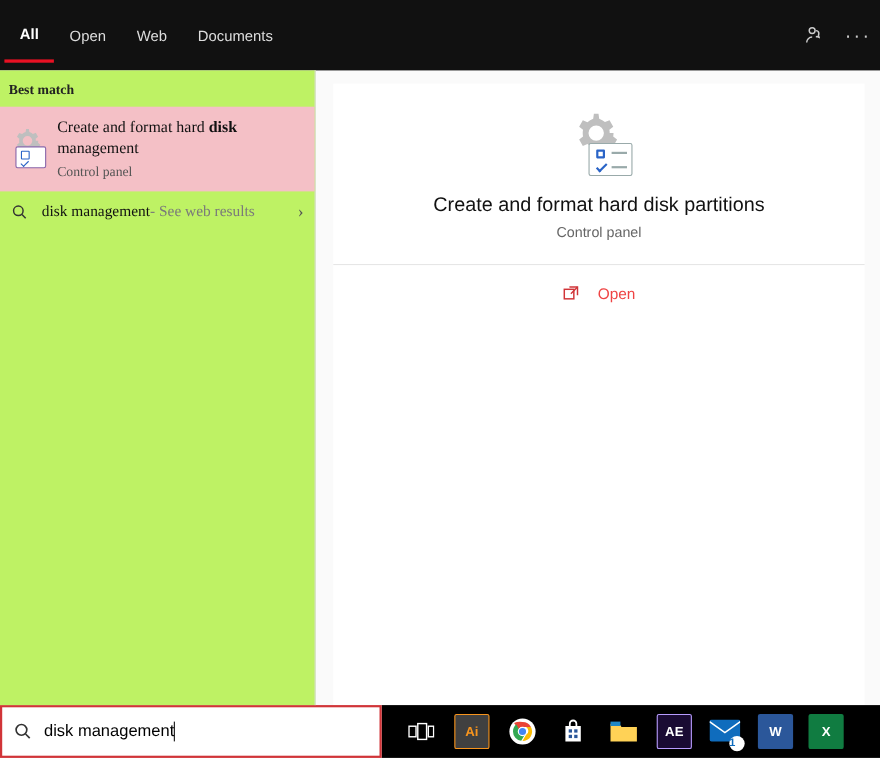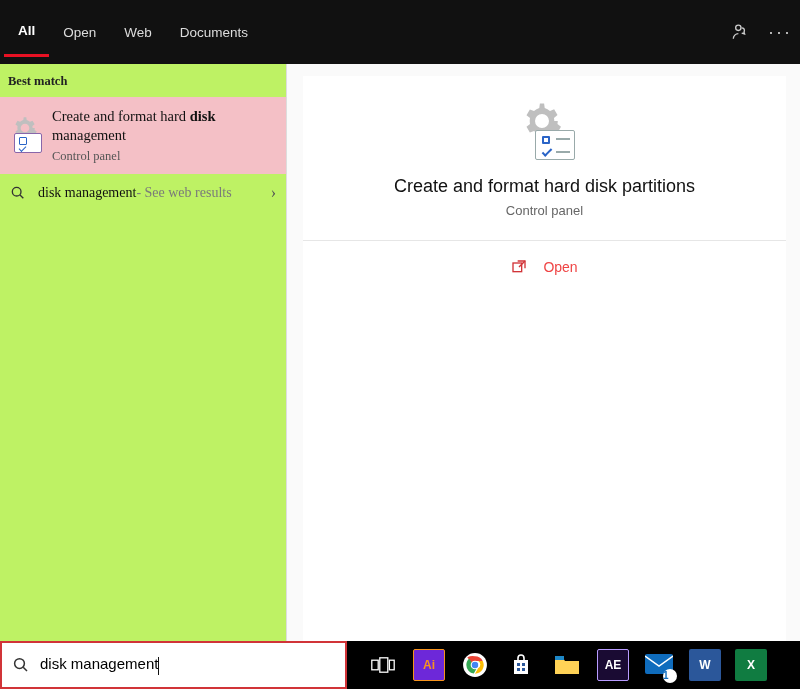--- a/index.html
+++ b/index.html
@@ -332,21 +332,21 @@
   </div>
 
   <div class="taskbar">
     <div class="task-icon">
       <svg width="24" height="20" viewBox="0 0 30 24" fill="none" stroke="#fff" stroke-width="1.6">
         <rect x="1" y="6" width="8" height="12"></rect>
           <rect x="11" y="3" width="10" height="18"></rect>
           <rect x="23" y="6" width="6" height="12"></rect>
       </svg>
     </div>
-    <div class="task-icon square" style="background:#6d28d9;border:1px solid #f7941d;">
+    <div class="task-icon square" style="background:#404040;border:1px solid #f7941d;">
       <span style="color:#f7941d">Ai</span>
     </div>
     <div class="task-icon">
       <svg width="26" height="26" viewBox="0 0 48 48">
         <circle cx="24" cy="24" r="22" fill="#fff"></circle>
         <path fill="#ea4335" d="M24 8a16 16 0 0 1 14.2 8.4H24a7.6 7.6 0 0 0-6.6 3.8L9.8 9.8A21.9 21.9 0 0 1 24 8z"></path>
         <path fill="#34a853" d="M8 24c0-4.8 2.1-9.1 5.4-12l7.8 13.5a7.6 7.6 0 0 0 6.6 3.8l-6 10.4A16 16 0 0 1 8 24z"></path>
         <path fill="#fbbc05" d="M38.2 16.4A16 16 0 0 1 24 40l6-10.4a7.6 7.6 0 0 0 0-13.2z"></path>
         <circle cx="24" cy="24" r="7" fill="#4285f4"></circle>
           <circle cx="24" cy="24" r="7" fill="none" stroke="#fff" stroke-width="2"></circle>

